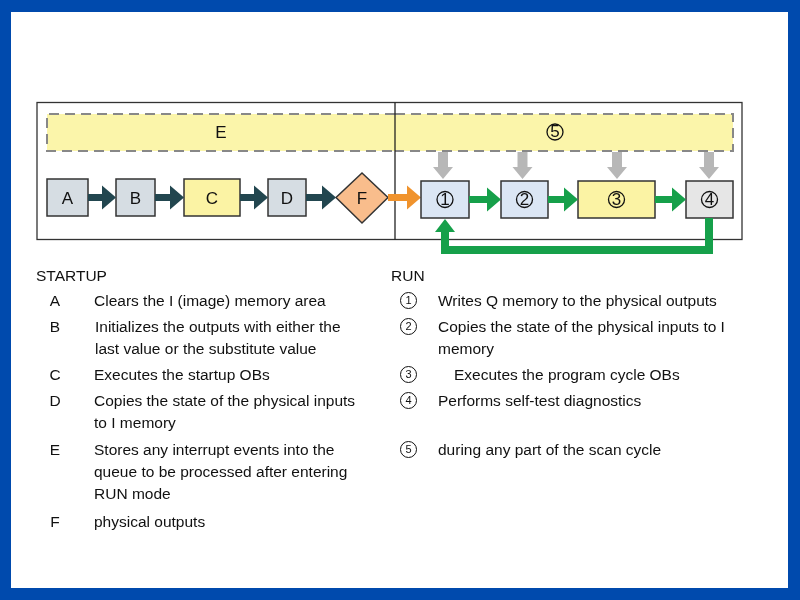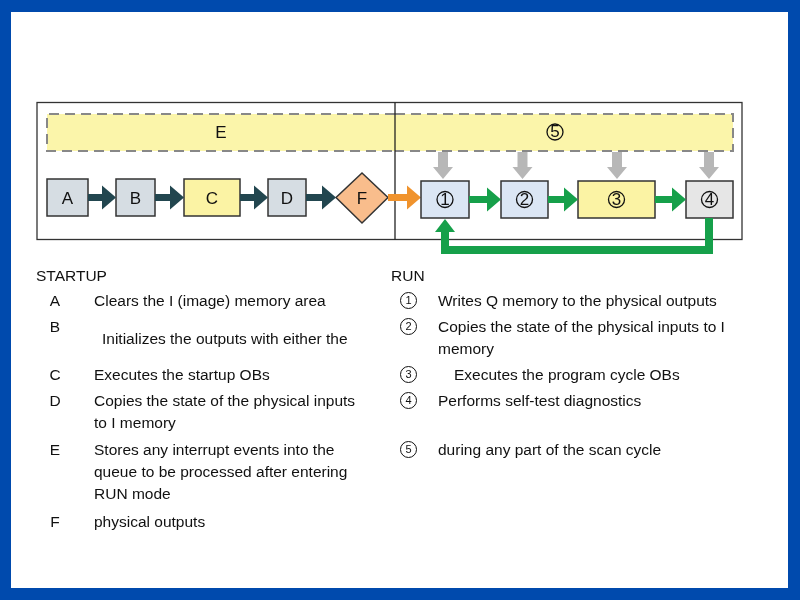--- a/index.html
+++ b/index.html
@@ -101,22 +101,23 @@
   <div class="section-title" style="left:25px; top:255px;">STARTUP</div>
   <div id="startup-items">
       <div class="item" style="left: 32px; top: 278px; width: 360px;">
         <span class="key">A</span>
         <div class="desc" style="left: 51px;">
           <div style="white-space: nowrap;">Clears the I (image) memory area</div>
         </div>
       </div>
       <div class="item" style="left: 32px; top: 304px; width: 360px;">
         <span class="key">B</span>
-        <div class="desc" style="left: 59px; margin-top: 12px;">
+        <div class="desc" style="left: 52px;">
           <div style="white-space: nowrap;">Initializes the outputs with either the</div>
+          <div style="white-space: nowrap;">last value or the substitute value</div>
         </div>
       </div>
       <div class="item" style="left: 32px; top: 352px; width: 360px;">
         <span class="key">C</span>
         <div class="desc" style="left: 51px;">
           <div style="white-space: nowrap;">Executes the startup OBs</div>
         </div>
       </div>
       <div class="item" style="left: 32px; top: 378px; width: 360px;">
         <span class="key">D</span>

